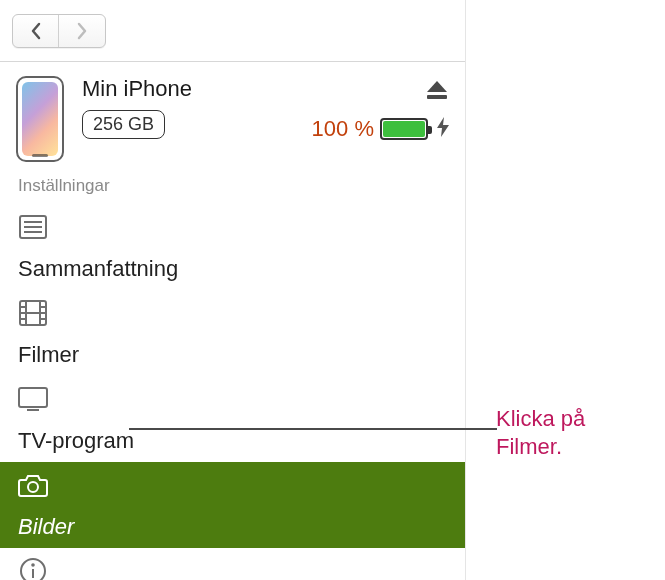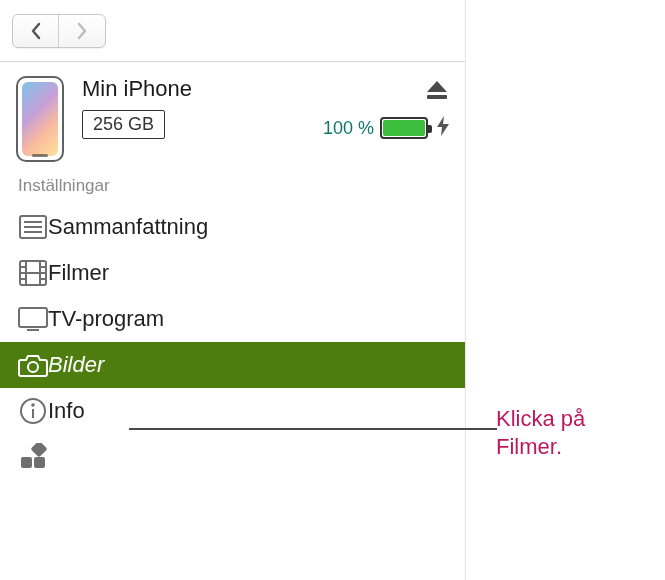--- a/index.html
+++ b/index.html
@@ -16,38 +16,38 @@
   .seg svg { stroke: #555; }
   .seg .disabled svg { stroke: #bdbdbd; }
 
   
   .device-row { display: flex; align-items: flex-start; padding: 14px 16px 8px 16px; }
   .phone { width: 48px; height: 86px; border: 2px solid #616161; border-radius: 10px; background: #fff; position: relative; overflow: hidden; flex-shrink: 0; }
   .phone .screen { position:absolute; inset:4px; border-radius:6px; background: linear-gradient(135deg,#7fc3e8 0%, #c5a0d8 40%, #f8b8a0 65%, #ffe39a 100%); }
   .phone .homebar { position:absolute; bottom:3px; left:50%; transform:translateX(-50%); width:16px; height:3px; border-radius:2px; background:#333; opacity:.6; }
   .device-info { flex: 1; padding-left: 18px; }
   .device-name { font-size: 22px; color:#1a1a1a; margin-bottom: 8px; }
-  .capacity { display:inline-block; border:1.5px solid #333; border-radius:2px; padding: 3px 10px; font-size: 18px; color:#333; }
+  .capacity { display:inline-block; border:1.5px solid #333; border-radius:8px; padding: 3px 10px; font-size: 18px; color:#333; }
   .device-right { display:flex; flex-direction:column; align-items:flex-end; gap:14px; padding-top:2px; }
   .eject { width:24px; height:24px; display:flex; align-items:center; justify-content:center; cursor:pointer; }
   .eject svg { fill:#4a4a4a; }
   .battery-row { display:flex; align-items:center; gap:6px; }
-  .battery-pct { font-size:18px; color:#0f766e; }
+  .battery-pct { font-size:22px; color:#c2410c; }
   .battery { width:48px; height:22px; border:2px solid #333; border-radius:4px; position:relative; }
   .battery::after { content:""; position:absolute; right:-6px; top:6px; width:4px; height:8px; background:#333; border-radius:0 2px 2px 0; }
   .battery .fill { position:absolute; inset:1px; background:#3dbf3d; border-radius:2px; }
   .bolt { margin-left:3px; }
   .bolt svg { fill:#555; }
 
   
   .section-h { padding: 6px 18px 8px 18px; font-size: 17px; color:#8a8a8a; }
 
   
   .list { }
-  .item { display:flex; align-items:center; padding: 8px 18px; font-size:22px; color:#222; cursor:pointer; }
+  .item { display:flex; gap:14px; padding: 8px 18px; font-size:22px; color:#222; cursor:pointer;flex-direction:column; }
   .item .icon { width:30px; height:30px; display:flex; align-items:center; justify-content:center; color:#6f6f6f; }
   .item.selected { background:#4d7c0f; color:#fff;font-style:italic; }
   .item.selected .icon { color:#fff; }
   .item svg { display:block; }
 
   
   .callout-line { position:absolute; height:2px; background:#4a4a4a; top: 428px; left:-337px; width: 368px; }
   .callout-text { position:absolute; left: 30px; top: 405px; font-size:22px; color:#be185d; line-height:1.25; }
 
   

